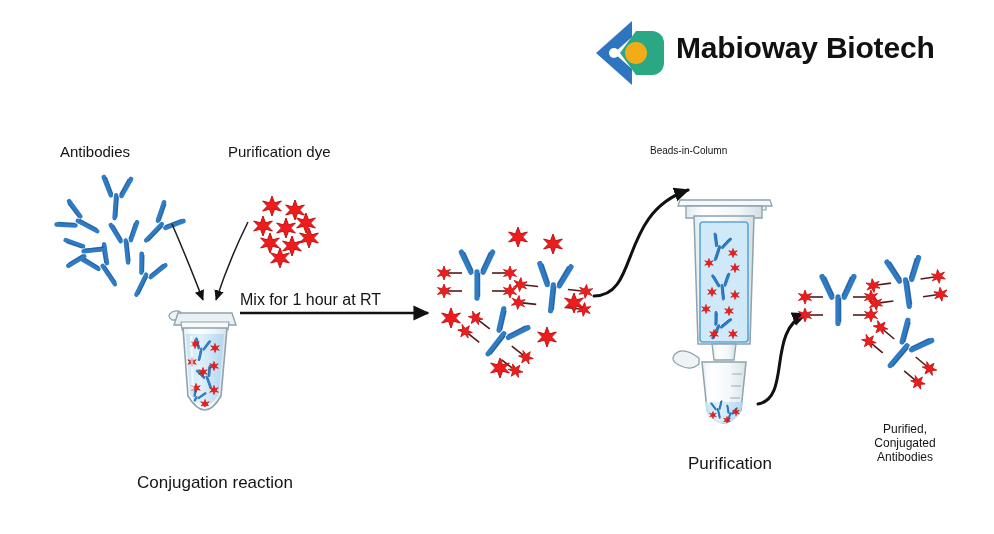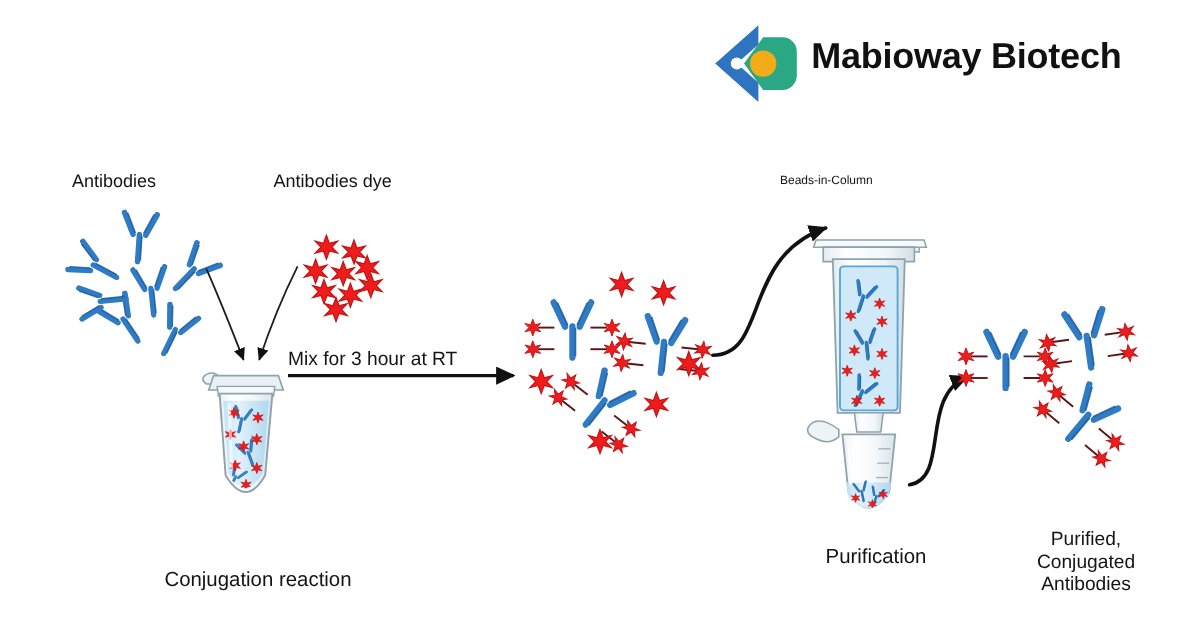--- a/index.html
+++ b/index.html
@@ -9,21 +9,21 @@
   svg.layer{position:absolute;left:0;top:0;width:994px;height:534px;}
   .lbl{position:absolute;font-weight:normal;color:#141414;line-height:1.18;
        white-space:pre-line;text-align:center;}
   #label-antibodies{left:60px;top:143px;width:170px;font-size:15px;text-align:left;}
   #label-dye{left:228px;top:143px;width:180px;font-size:15px;text-align:left;}
   #label-beads{left:650px;top:145px;width:190px;font-size:10px;text-align:left;}
   #label-mix{left:240px;top:291px;width:196px;font-size:16px;font-weight:normal;text-align:left;}
   #label-conj-reaction{left:60px;top:453px;width:310px;font-size:17px;margin-top:20px;}
   #label-conj-ab{left:380px;top:434px;width:262px;font-size:17px;}
   #label-purification{left:620px;top:454px;width:220px;font-size:17px;}
-  #label-purified{left:830px;top:441px;width:150px;font-size:16px;}
+  #label-purified{left:830px;top:422px;width:150px;font-size:12px;}
   #brand-title{position:absolute;left:676px;top:31px;font-size:30px;font-weight:bold;
        letter-spacing:-.2px;color:#111;}
   #brand-logo{position:absolute;left:592px;top:17px;width:80px;height:72px;}
 </style>
 </head>
 <body>
 
 <div class="canvas">
 
   <svg id="brand-logo" viewBox="0 0 80 72">
@@ -304,22 +304,22 @@
         </g>
         <use href="#star6s" transform="translate(-32,0)"></use>
         <use href="#star6s" transform="translate(32,0)"></use>
         <use href="#star6s" transform="translate(-32,18)"></use>
         <use href="#star6s" transform="translate(32,18)"></use>
       </g>
     </g>
   </svg>
 
   <div class="lbl" id="label-antibodies">Antibodies</div>
-  <div class="lbl" id="label-dye">Antibodies dye</div>
+  <div class="lbl" id="label-dye">Purification dye</div>
   <div class="lbl" id="label-beads">Beads-in-Column</div>
-  <div class="lbl" id="label-mix">Mix for 3 hour at RT</div>
+  <div class="lbl" id="label-mix">Mix for 1 hour at RT</div>
   <div class="lbl" id="label-conj-reaction">Conjugation reaction</div>
   <div class="lbl" id="label-purification">Purification</div>
   <div class="lbl" id="label-purified">Purified,
 Conjugated
 Antibodies</div>
 
 </div>
 
 </body></html>

